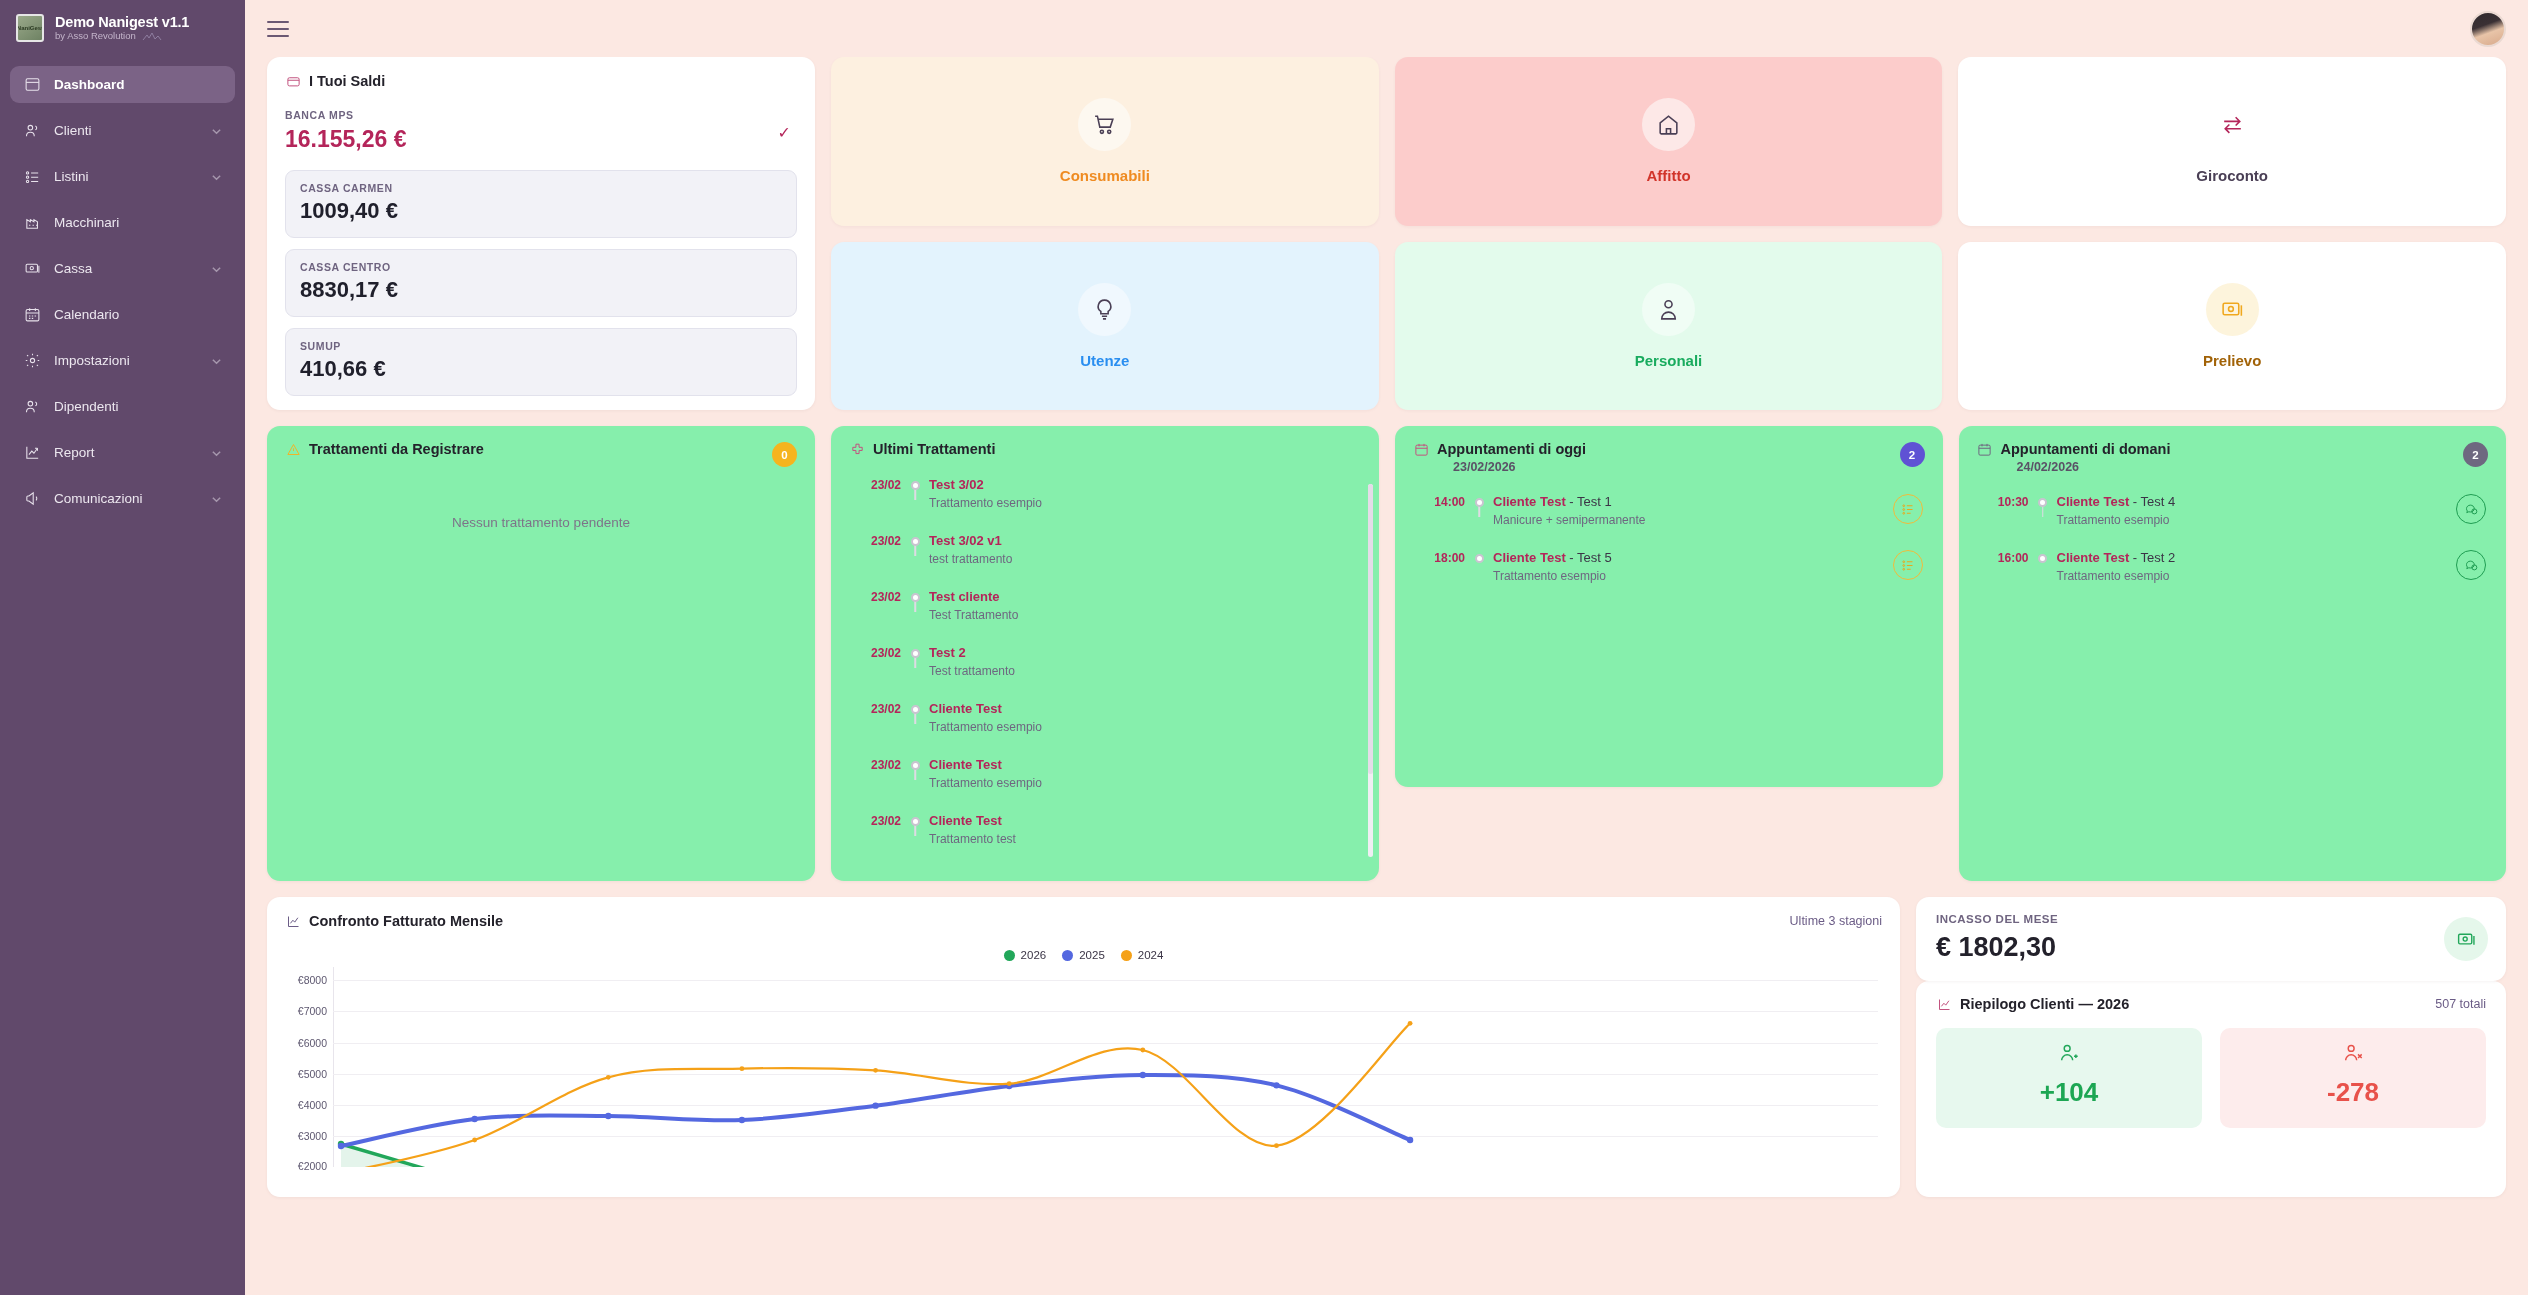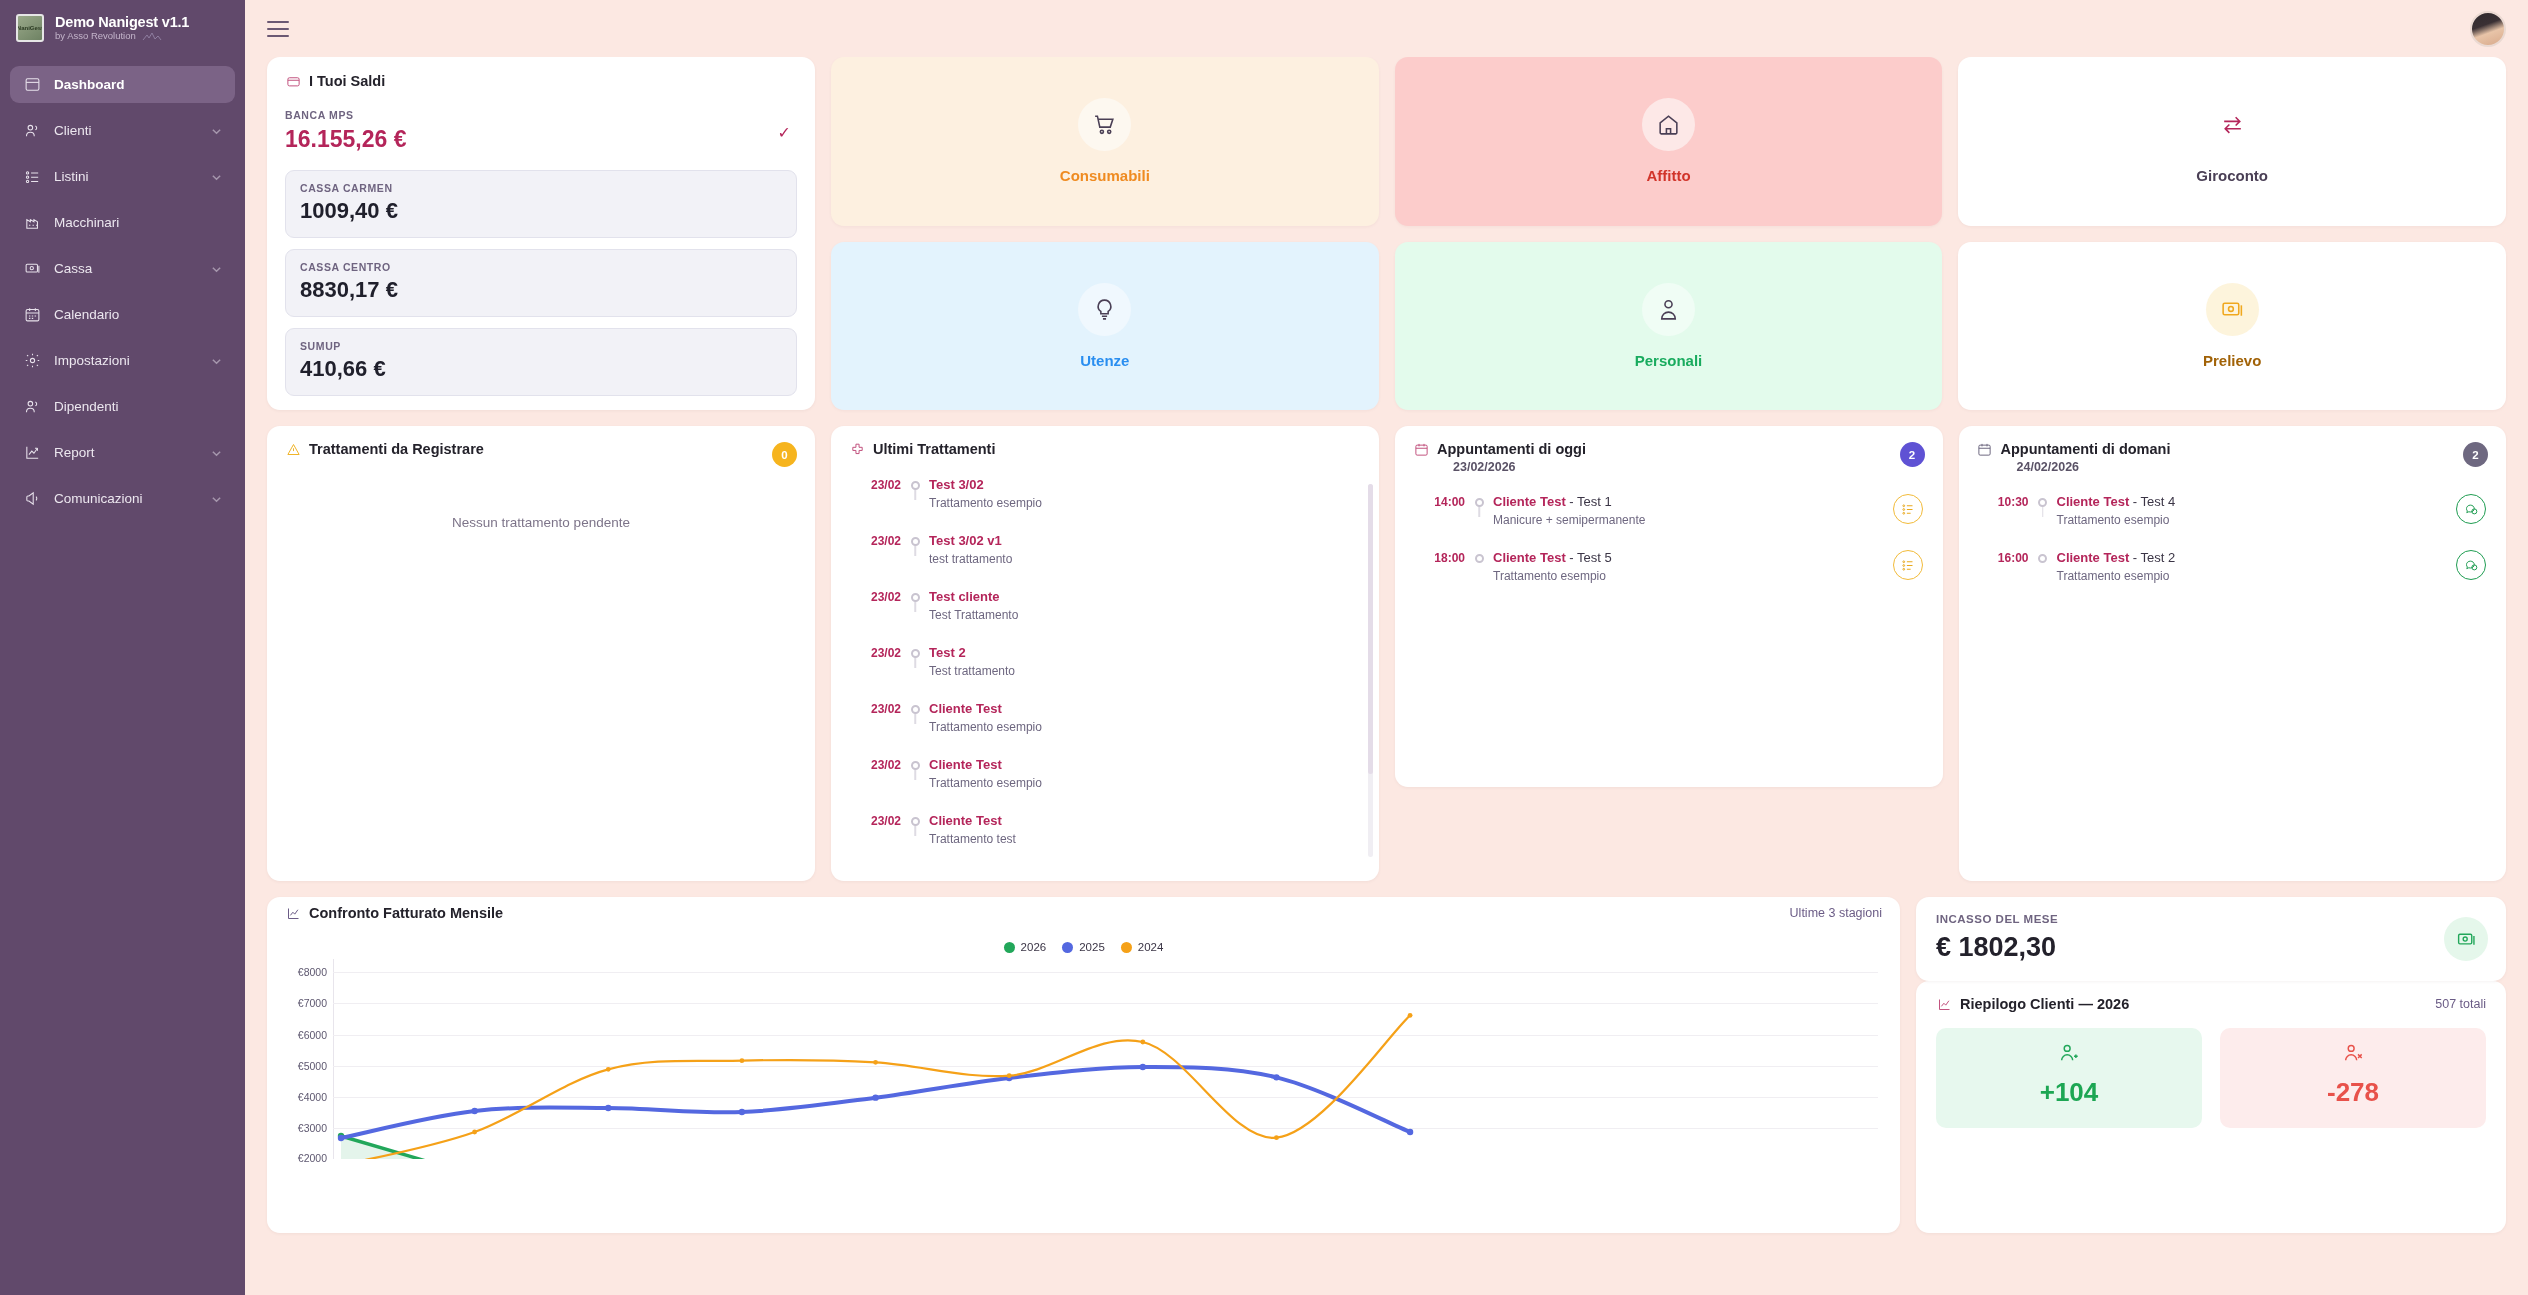--- a/index.html
+++ b/index.html
@@ -87,21 +87,21 @@
 
   .t-affitto { background:#fccccb; } .t-affitto .tile-ico{background:#fde8e7;} .t-affitto .tile-label{color:#d1342a;}
   .t-cons    { background:#fdf0e0; } .t-cons .tile-ico{background:#fdf8f0;} .t-cons .tile-label{color:#ef8b21;}
   .t-giro    { background:#fff;    } .t-giro .tile-ico{background:transparent;} .t-giro .tile-label{color:#4a3f55;} .t-giro .tile-ico svg{stroke:#b4255a;}
   .t-utenze  { background:#e3f3fd; } .t-utenze .tile-ico{background:#f0f8fe;} .t-utenze .tile-label{color:#2a8ef0;}
   .t-pers    { background:#e3fbec; } .t-pers .tile-ico{background:#f0fdf5;} .t-pers .tile-label{color:#19ab5e;}
   .t-prel    { background:#fff;    } .t-prel .tile-ico{background:#fdf4dc;} .t-prel .tile-label{color:#a16207;} .t-prel .tile-ico svg{stroke:#f0a81e;}
 
   
   .row2 { display:flex; gap:16px; margin-top: 16px; }
-  .r2card { background:#ffffff; border-radius:13px; padding: 15px 18px 12px; box-shadow: 0 1px 3px rgba(120,80,80,.07); position:relative; }
+  .r2card { background:#86efac; border-radius:13px; padding: 15px 18px 12px; box-shadow: 0 1px 3px rgba(120,80,80,.07); position:relative; }
   .c-pend { width: 548px; flex:0 0 548px; height: 455px; }
   .c-ult  { width: 548px; flex:0 0 548px; height: 455px; overflow:hidden; }
   .c-oggi { flex:1; height: 361px; }
   .c-dom  { flex:1; height: 455px; }
 
   .badge { position:absolute; right: 18px; top: 16px; width:25px; height:25px; border-radius:50%; display:flex; align-items:center; justify-content:center; font-size:11.5px; font-weight:bold; color:#fff; }
   .b-amber { background:#f6b41e; } .b-purple { background:#5f52d4; } .b-grey { background:#6e6880; }
 
   .empty-msg { text-align:center; color:#7d7489; font-size:13.5px; margin-top: 58px; }
 
@@ -120,21 +120,21 @@
   .tl-act { position:absolute; right: 2px; top: 0px; width:30px; height:30px; border-radius:50%; border:1.5px solid; display:flex; align-items:center; justify-content:center; cursor:pointer; }
   .tl-act svg { width:15px; height:15px; fill:none; stroke-width:1.6; }
   .act-amber { border-color:#f2bb3a; } .act-amber svg { stroke:#e9a91c; }
   .act-green { border-color:#1f9d52; } .act-green svg { stroke:#1f9d52; }
 
   .scroll-track { position:absolute; right: 6px; top: 58px; bottom: 24px; width:5px; background:#f0eef3; border-radius:3px; }
   .scroll-thumb { position:absolute; top: 0; left:0; width:5px; height: 290px; background:#e4dce8; border-radius:3px; }
 
   
   .row3 { display:flex; gap:16px; margin-top: 16px; }
-  .c-chart { flex:1; background:#fff; border-radius:13px; padding: 8px 18px 0; box-shadow: 0 1px 3px rgba(120,80,80,.07); height: 336px; overflow:hidden; position:relative; }
+  .c-chart { flex:1; background:#fff; border-radius:13px; padding: 16px 18px 0; box-shadow: 0 1px 3px rgba(120,80,80,.07); height: 300px; overflow:hidden; position:relative; }
   .chart-head { display:flex; align-items:center; justify-content:space-between; }
   .chart-sub { font-size:12.5px; color:#6b5c86; }
   .legend { display:flex; gap:16px; justify-content:center; margin-top: 20px; font-size:11.5px; color:#3b3546; }
   .legend-item { display:flex; align-items:center; gap:6px; }
   .legend-dot { width:11px; height:11px; border-radius:50%; }
   .plot { position:relative; margin-top: 6px; height: 200px; }
   .ylabels { position:absolute; left:0; top:0; bottom:0; width: 46px; }
   .ylab { position:absolute; right:4px; font-size:10.5px; color:#5e5870; transform:translateY(-50%); }
   .grid { position:absolute; left:48px; right:4px; top:0; bottom:0; }
   .gline { position:absolute; left:0; right:0; height:1px; background:#f0eef2; }

